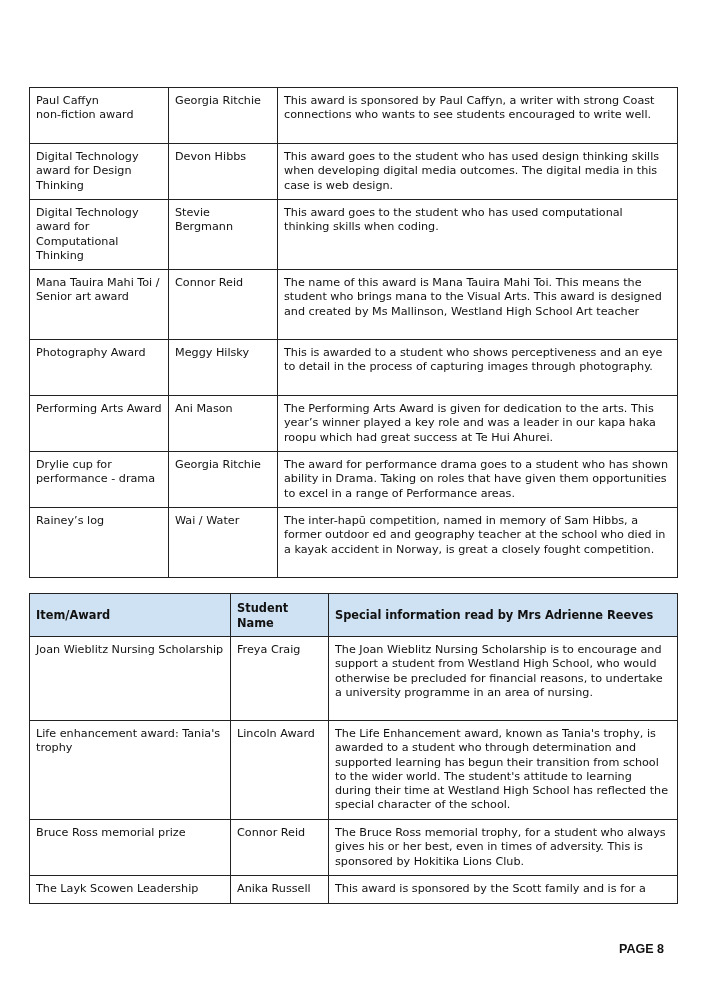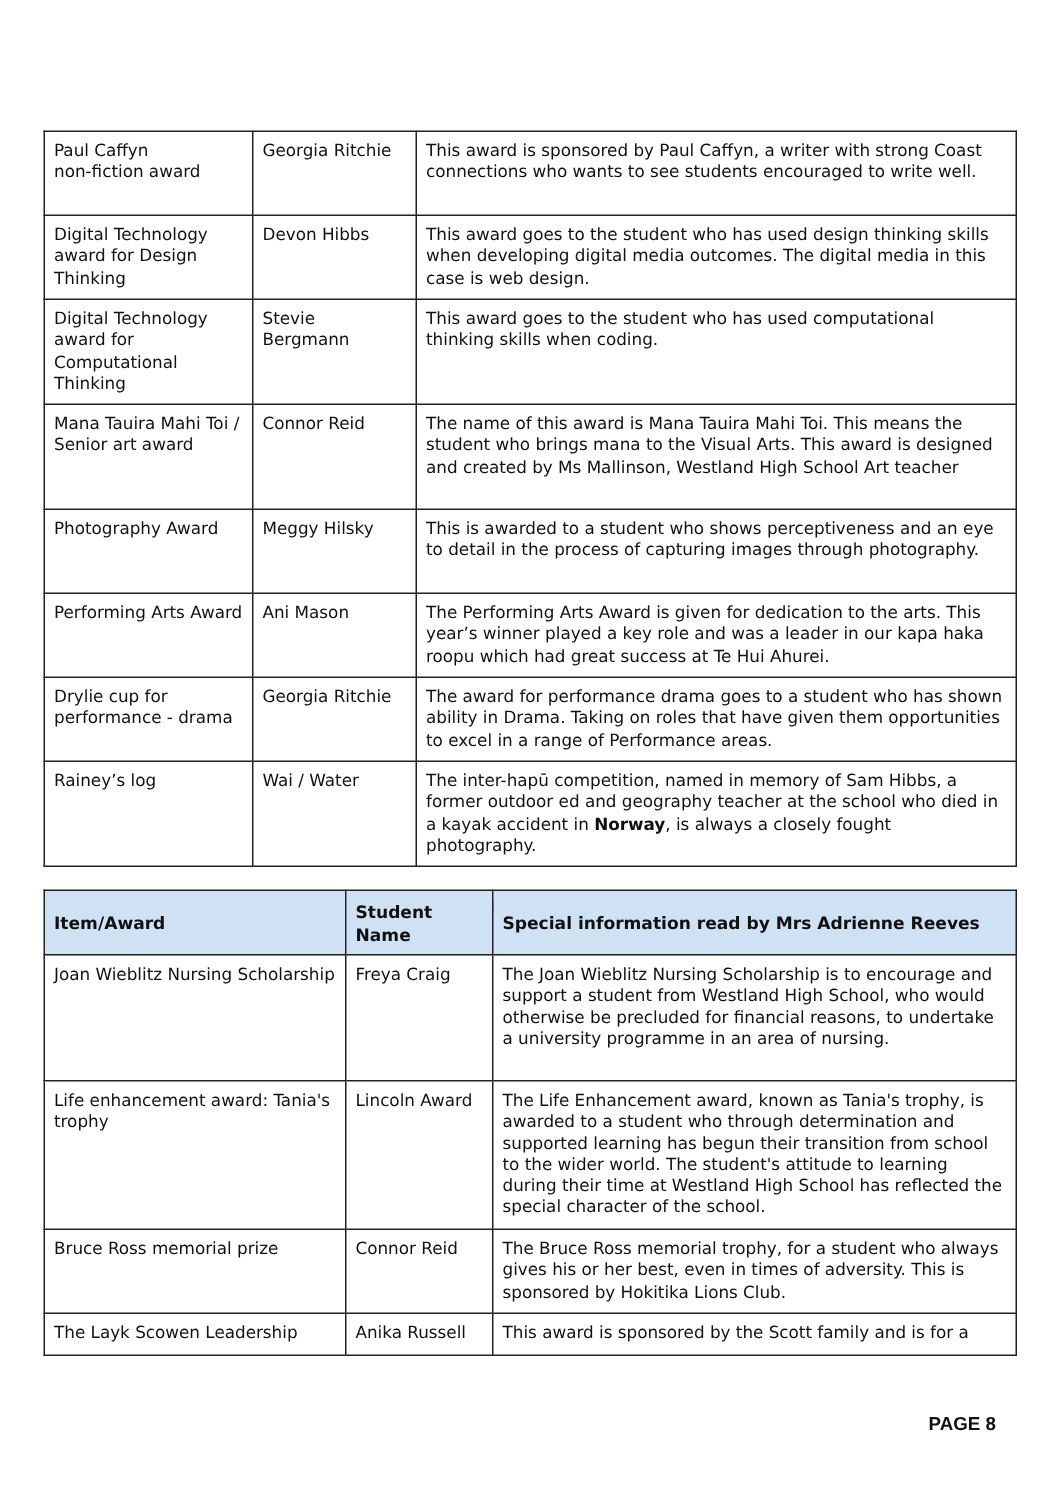--- a/index.html
+++ b/index.html
@@ -11,21 +11,21 @@
   #t1 { top: 87px; width: 648px; padding-left: 45px; }
   #t1 col.c1 { width: 139px; } #t1 col.c2 { width: 109px; } #t1 col.c3 { width: 400px; }
   #t2 { top: 593px; width: 648px; }
   #t2 col.c1 { width: 201px; } #t2 col.c2 { width: 98px; } #t2 col.c3 { width: 349px; }
   #t2 th { background: #cfe2f3; font-weight: bold; vertical-align: middle; font-size: 11.4px; }
   #t2 td { font-size: 11.2px; }
   .title { position: absolute; top: 596px; left: 0; width: 708px; text-align: center;
            font-weight: bold; font-size: 12.5px; }
   .pagenum { position: absolute; top: 942px; right: 44px; font-weight: bold; font-size: 12.5px;
              font-family: "Liberation Sans", sans-serif; }
-  b { font-weight: bold; }
+  b { font-weight: normal; }
 </style>
 </head>
 <body>
 
 <table id="t1">
   <colgroup>
       <col class="c1">
       <col class="c2">
       <col class="c3">
     </colgroup>
@@ -61,21 +61,21 @@
       <td>The Performing Arts Award is given for dedication to the arts. This year’s winner played a key role and was a leader in our kapa haka roopu which had great success at Te Hui Ahurei.</td>
     </tr>
     <tr style="height:56px">
       <td>Drylie cup for performance - drama</td>
       <td>Georgia Ritchie</td>
       <td>The award for performance drama goes to a student who has shown ability in Drama. Taking on roles that have given them opportunities to excel in a range of Performance areas.</td>
     </tr>
     <tr style="height:70px">
       <td>Rainey’s log</td>
       <td>Wai / Water</td>
-      <td><span>The inter-hapū competition, named in memory of Sam Hibbs, a former outdoor ed and geography teacher at the school who died in a kayak accident in </span><b>Norway</b><span>, is always a closely fought photography.</span></td>
+      <td><span>The inter-hapū competition, named in memory of Sam Hibbs, a former outdoor ed and geography teacher at the school who died in a kayak accident in </span><b>Norway</b><span>, is great a closely fought competition.</span></td>
     </tr>
   </tbody>
 </table>
 
 <div class="title">Special Awards</div>
 
 <table id="t2">
   <colgroup>
       <col class="c1">
       <col class="c2">

